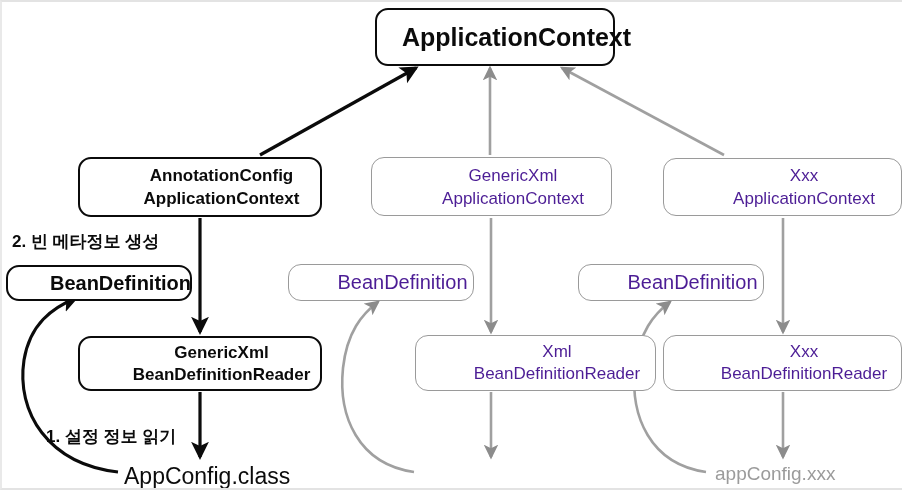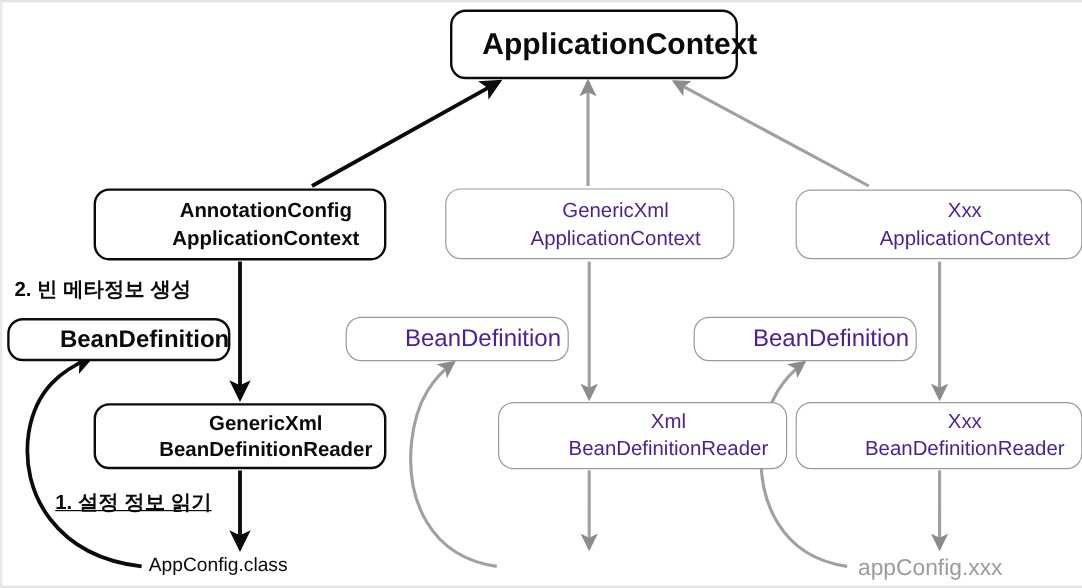--- a/index.html
+++ b/index.html
@@ -135,21 +135,21 @@
 
   <div class="node n-black" style="left:4px; top:263px; width:186px; height:36px; font-size:20px;">
     <span class="line">BeanDefinition</span>
   </div>
 
   <div class="node n-black" style="left:76px; top:334px; width:244px; height:55px; font-size:17px; line-height:22px;">
     <span class="line">GenericXml</span>
     <span class="line">BeanDefinitionReader</span>
   </div>
 
-  <div class="label lbl-black" style="left:122px; top:461px; font-size:16px;">AppConfig.class</div>
+  <div class="label lbl-black" style="left:122px; top:461px; font-size:23px;">AppConfig.class</div>
 
   <div class="node n-grey" style="left:369px; top:155px; width:241px; height:59px; font-size:17px; line-height:23px;">
     <span class="line">GenericXml</span>
     <span class="line">ApplicationContext</span>
   </div>
 
   <div class="node n-grey" style="left:286px; top:262px; width:186px; height:37px; font-size:20px;">
     <span class="line">BeanDefinition</span>
   </div>
 
@@ -170,15 +170,15 @@
 
   <div class="node n-grey" style="left:661px; top:333px; width:239px; height:56px; font-size:17px; line-height:22px;">
     <span class="line">Xxx</span>
     <span class="line">BeanDefinitionReader</span>
   </div>
 
   <div class="label lbl-grey" style="left:713px; top:461px; font-size:19px;">appConfig.xxx</div>
 
   <div class="label lbl-black lbl-bold" style="left:10px; top:228px; font-size:17px;">2. 빈 메타정보 생성</div>
 
-  <div class="label lbl-black lbl-bold" style="left:44px; top:405px; font-size:17px;text-decoration:underline;">1. 설정 정보 읽기</div>
+  <div class="label lbl-black lbl-bold" style="left:44px; top:423px; font-size:17px;">1. 설정 정보 읽기</div>
 
 </div>
 
 </body></html>

